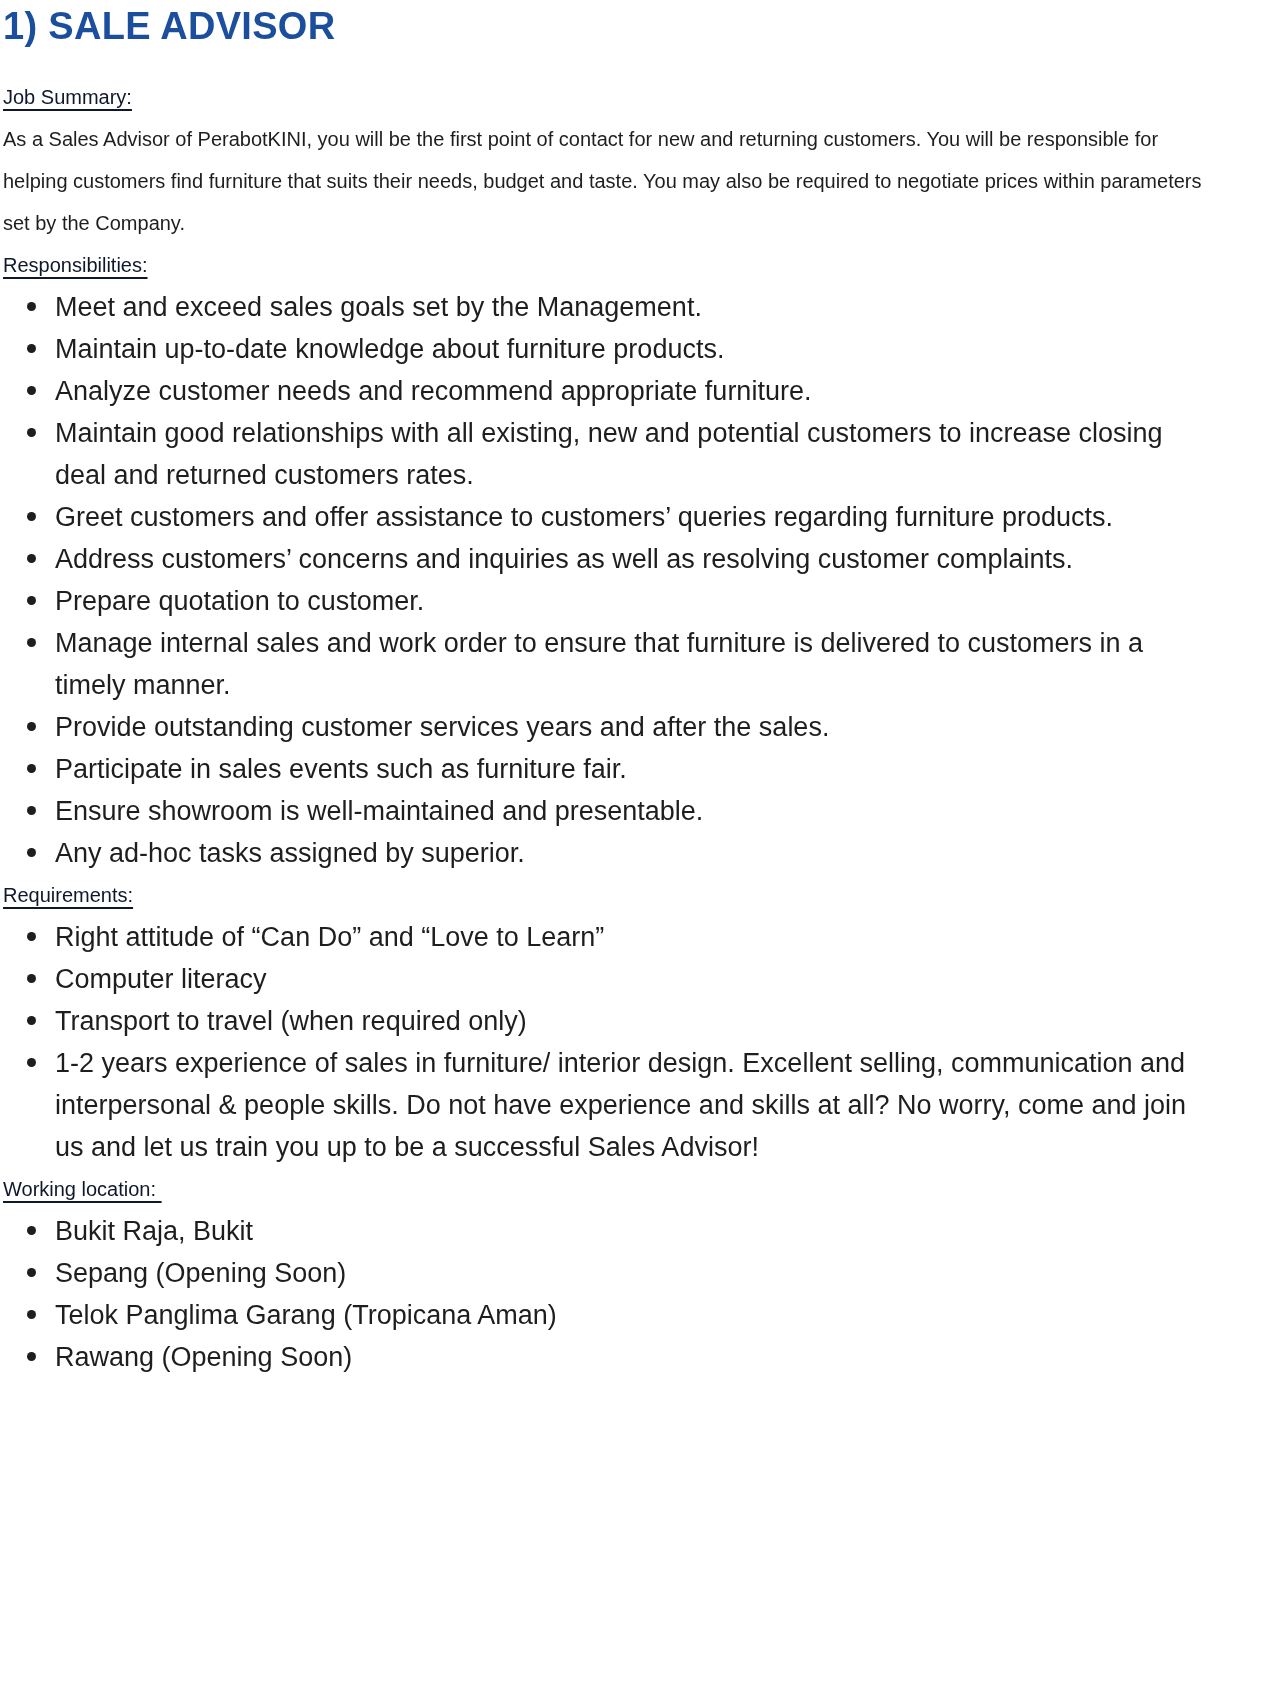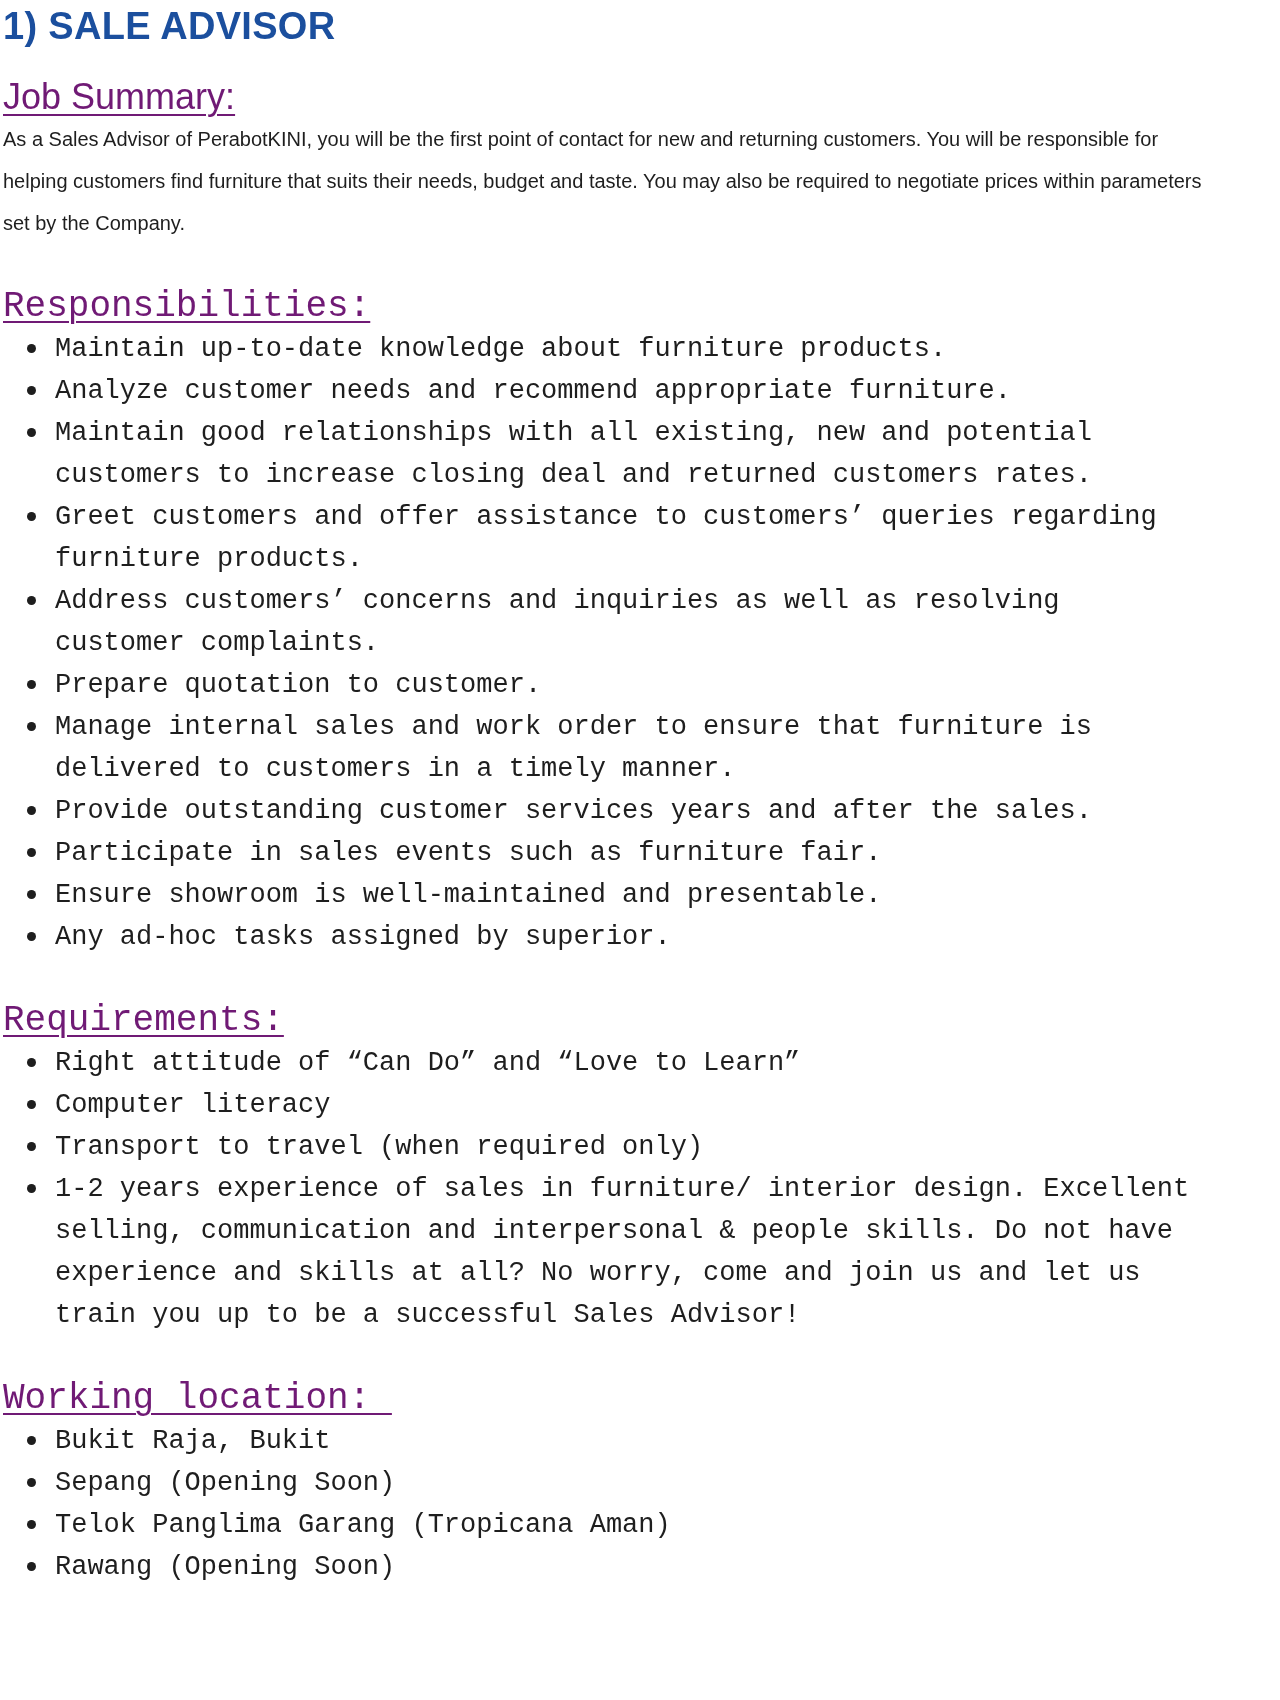--- a/index.html
+++ b/index.html
@@ -26,29 +26,27 @@
     line-height: 44px;
     font-weight: 700;
     letter-spacing: 0.3px;
     margin: 0 0 28px 0;
     color: #1b4f9e;
   }
   section.doc-section {
     margin: 0;
   }
   section.doc-section + section.doc-section {
-    margin-top: 42px;
-    font-family: Liberation Mono, monospace;
   }
   .section-heading {
-    font-size: 36px;
+    font-size: 20px;
     line-height: 42px;
     font-weight: 400;
     margin: 0;
-    color: #701a75;
+    color: #0f172a;
   }
   .section-heading .u {
     text-decoration: underline;
     text-decoration-thickness: 2px;
     text-underline-offset: 5px;
     white-space: pre;
   }
   p.doc-paragraph {
     font-size: 20px;
     line-height: 42px;
@@ -88,20 +86,21 @@
       <span class="u">Job Summary:</span>
     </div>
     <p class="doc-paragraph">As a Sales Advisor of PerabotKINI, you will be the first point of contact for new and returning customers. You will be responsible for helping customers find furniture that suits their needs, budget and taste. You may also be required to negotiate prices within parameters set by the Company.</p>
   </section>
 
   <section class="doc-section">
     <div class="section-heading">
       <span class="u">Responsibilities:</span>
     </div>
     <ul class="doc-list">
+        <li>Meet and exceed sales goals set by the Management.</li>
         <li>Maintain up-to-date knowledge about furniture products.</li>
         <li>Analyze customer needs and recommend appropriate furniture.</li>
         <li>Maintain good relationships with all existing, new and potential customers to increase closing deal and returned customers rates.</li>
         <li>Greet customers and offer assistance to customers’ queries regarding furniture products.</li>
         <li>Address customers’ concerns and inquiries as well as resolving customer complaints.</li>
         <li>Prepare quotation to customer.</li>
         <li>Manage internal sales and work order to ensure that furniture is delivered to customers in a timely manner.</li>
         <li>Provide outstanding customer services years and after the sales.</li>
         <li>Participate in sales events such as furniture fair.</li>
         <li>Ensure showroom is well-maintained and presentable.</li>

